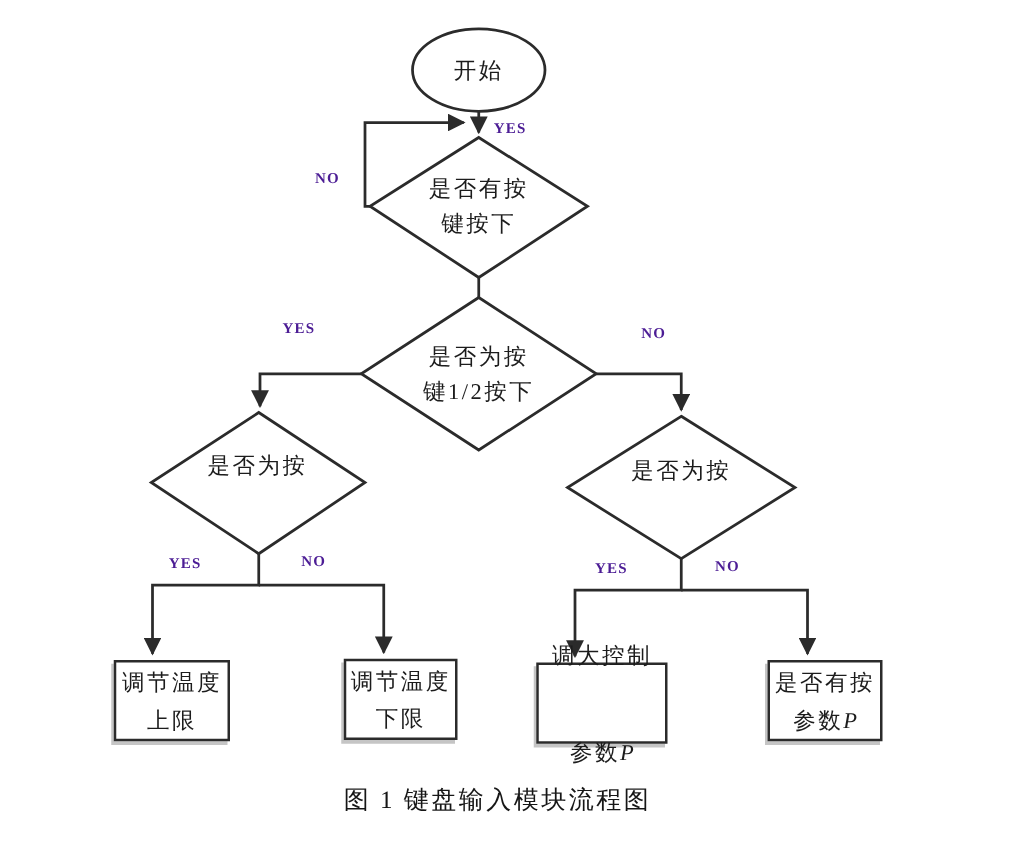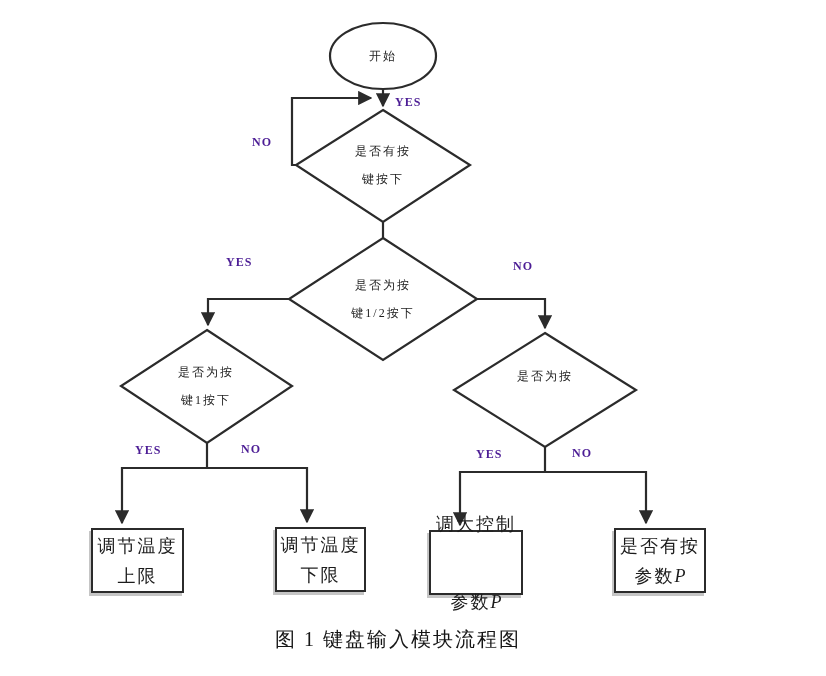--- a/index.html
+++ b/index.html
@@ -29,21 +29,21 @@
     stroke-width: 2.2;
   }
   svg.wires .shape {
     fill: #ffffff;
     stroke: #2b2b2b;
     stroke-width: 2.2;
   }
   .node-label {
     position: absolute;
     text-align: center;
-    font-size: 12px;
+    font-size: 18px;
     line-height: 28px;
     letter-spacing: 2px;
     color: #1c1c1c;
     white-space: nowrap;
   }
   .process-box {
     position: absolute;
     box-sizing: border-box;
     border: 2.5px solid #2b2b2b;
     background: #ffffff;
@@ -120,38 +120,37 @@
     <div>键按下</div>
   </div>
 
   <div class="node-label" style="left:313px; top:271px; width:140px;">
     <div>是否为按</div>
     <div>键1/2按下</div>
   </div>
 
   <div class="node-label" style="left:136px; top:358px; width:140px;">
     <div>是否为按</div>
-    <div>键1按下</div>
   </div>
 
   <div class="node-label" style="left:475px; top:362px; width:140px;">
     <div>是否为按</div>
   </div>
 
   <div class="process-box" style="left:75px; top:528px; width:93px; height:65px;">
     <div>调节温度</div>
     <div>上限</div>
   </div>
 
   <div class="process-box" style="left:259px; top:527px; width:91px; height:65px;">
     <div>调节温度</div>
     <div>下限</div>
   </div>
 
-  <div class="process-box" style="left:413px; top:530px; width:94px; height:65px;gap:48px;">
+  <div class="process-box" style="left:413px; top:530px; width:105px; height:65px;gap:48px;">
     <div>调大控制</div>
     <div>
       <span>参数</span><span class="var-italic">P</span>
     </div>
   </div>
 
   <div class="process-box" style="left:598px; top:528px; width:92px; height:65px;">
     <div>是否有按</div>
     <div>
       <span>参数</span><span class="var-italic">P</span>

